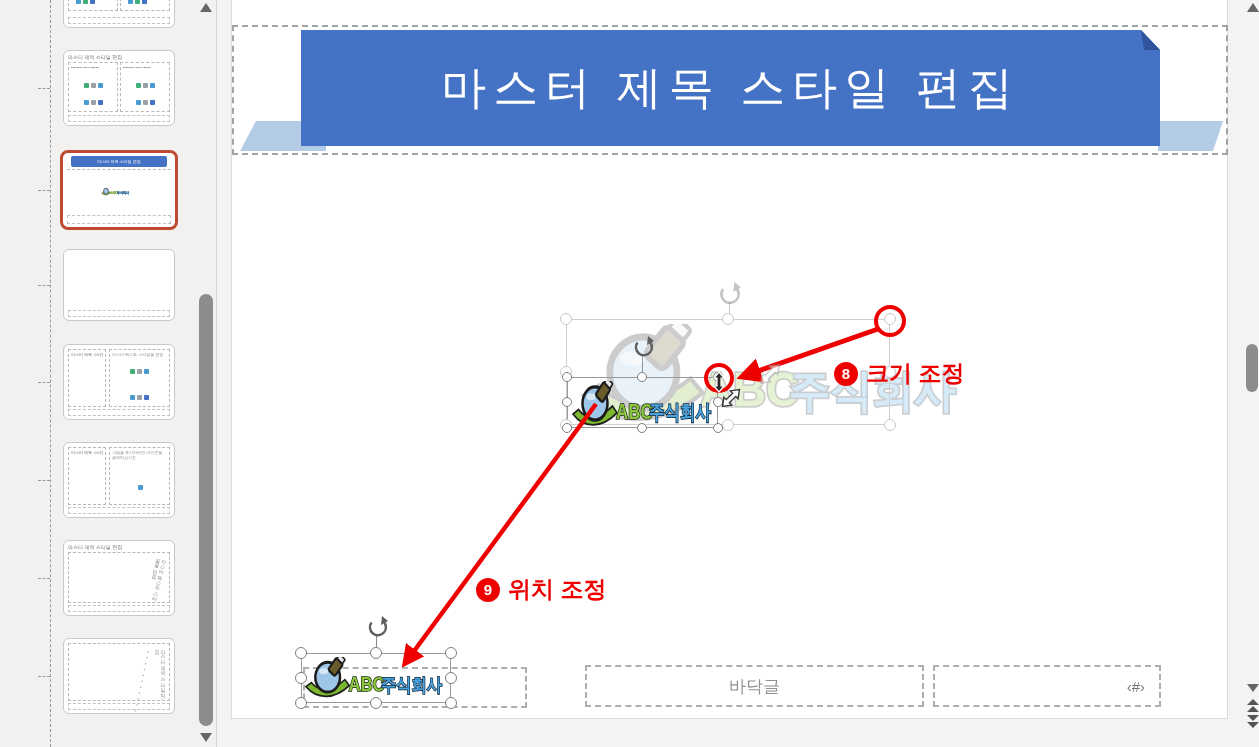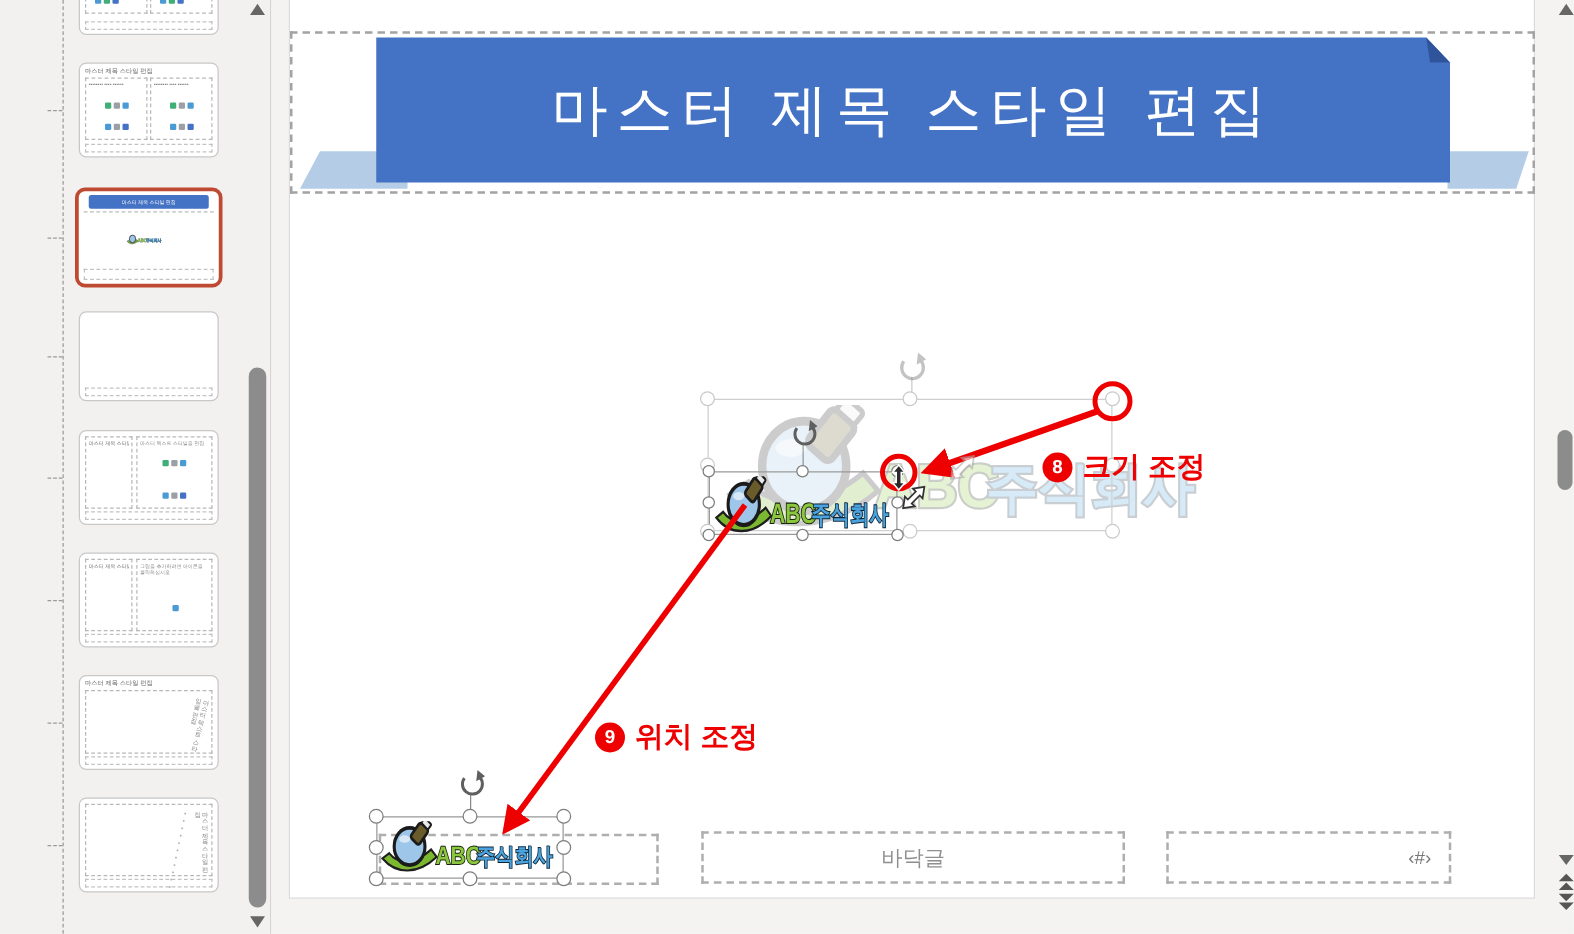--- a/index.html
+++ b/index.html
@@ -197,21 +197,21 @@
 <div class="h" style="left:562px;top:372px;"></div>
 <div class="h" style="left:637px;top:372px;"></div>
 <div class="h" style="left:713px;top:372px;"></div>
 <div class="h" style="left:562px;top:397px;"></div>
 <div class="h" style="left:713px;top:397px;"></div>
 <div class="h" style="left:562px;top:423px;"></div>
 <div class="h" style="left:637px;top:423px;"></div>
 <div class="h" style="left:713px;top:423px;"></div>
 
 <div class="ph" style="left:303px;top:667px;width:224px;height:41px;"></div>
-<div class="ph" style="left:561px;top:665px;width:339px;height:42px;text-align:center;font-size:17px;line-height:40px;">
+<div class="ph" style="left:585px;top:665px;width:339px;height:42px;text-align:center;font-size:17px;line-height:40px;">
   <span>바닥글</span>
 </div>
 <div class="ph" style="left:933px;top:665px;width:228px;height:42px;text-align:right;font-size:15px;line-height:40px;color:#777;">
   <span style="padding-right:14px;">‹#›</span>
 </div>
 
 <div class="selbox" style="left:301px;top:653px;width:150px;height:50px;border:1px solid #999;z-index:4;"></div>
 <svg class="logo" viewBox="0 0 300 74" preserveAspectRatio="none" style="position:absolute;left:303px;top:657px;width:148px;height:44px;z-index:5;">
   <path d="M6 50 C 28 72, 64 72, 94 48 L 85 38 C 60 57, 32 59, 17 43 Z" fill="#7cb82f" stroke="#1e1e1e" stroke-width="3"></path>
   <circle cx="50" cy="34" r="25" fill="#9ec6e8" stroke="#1b1b1b" stroke-width="5"></circle>

